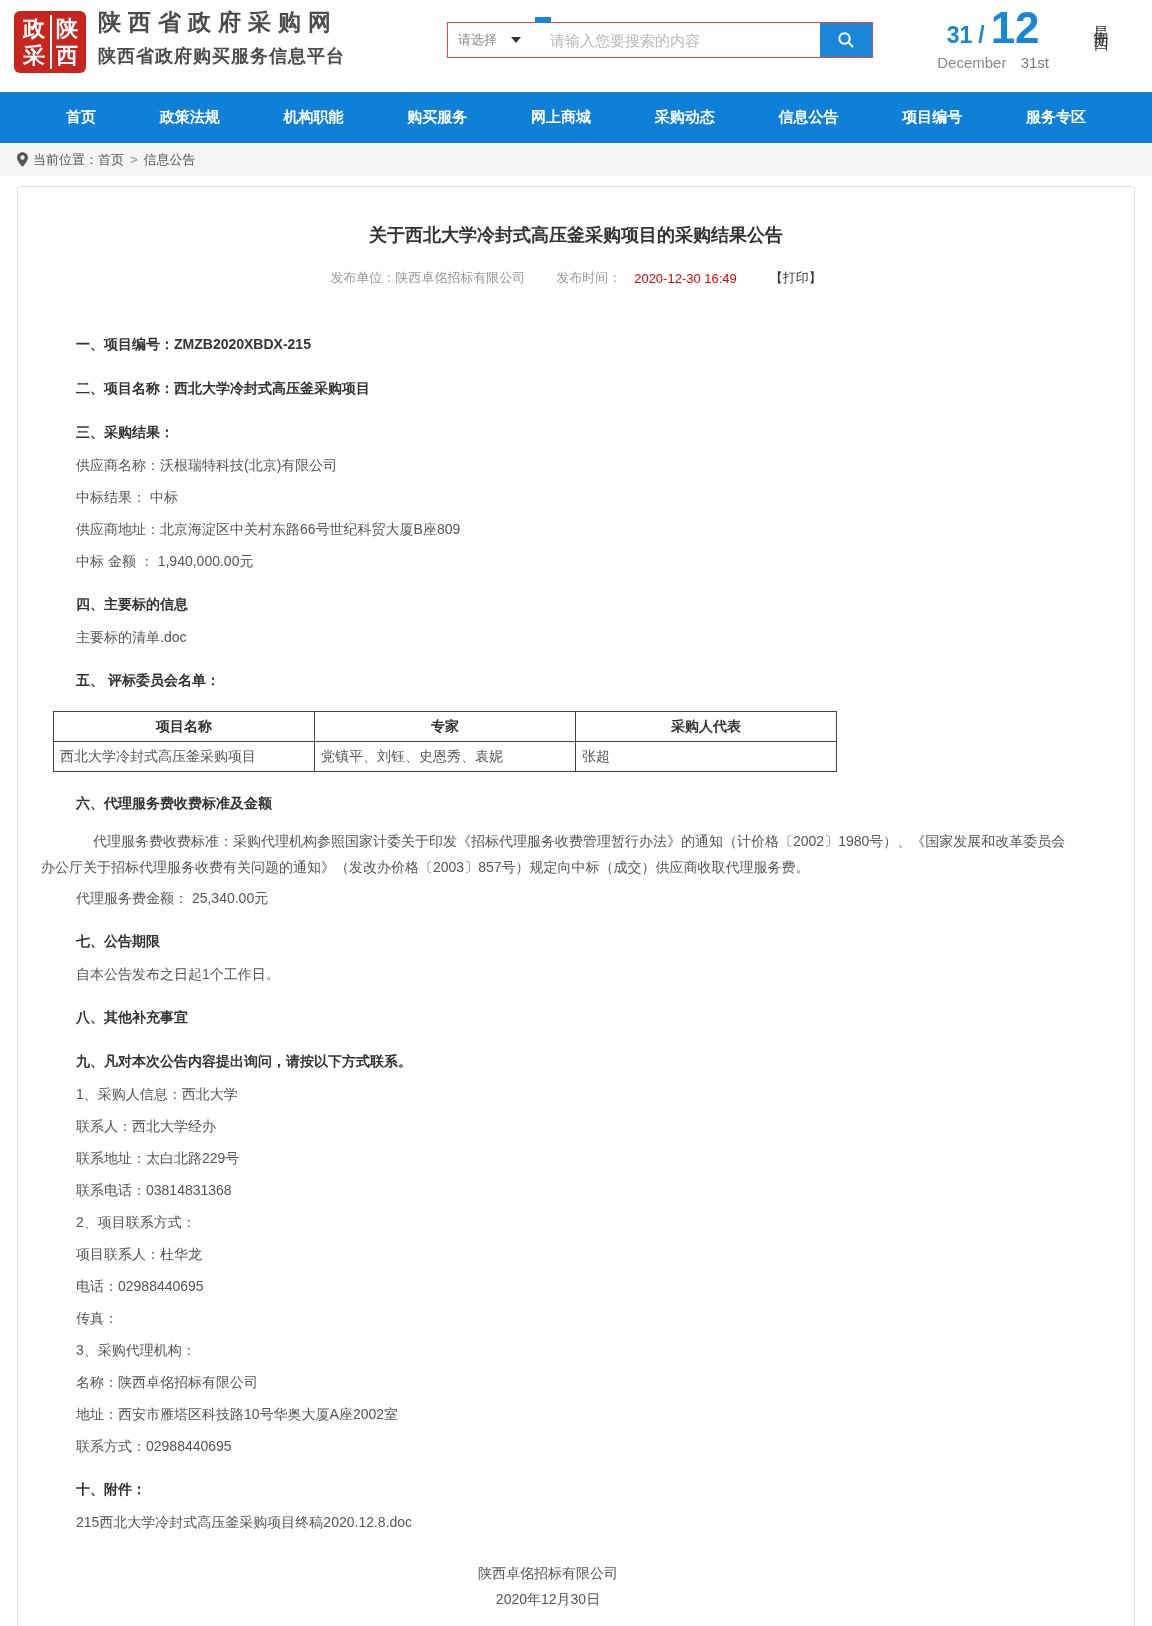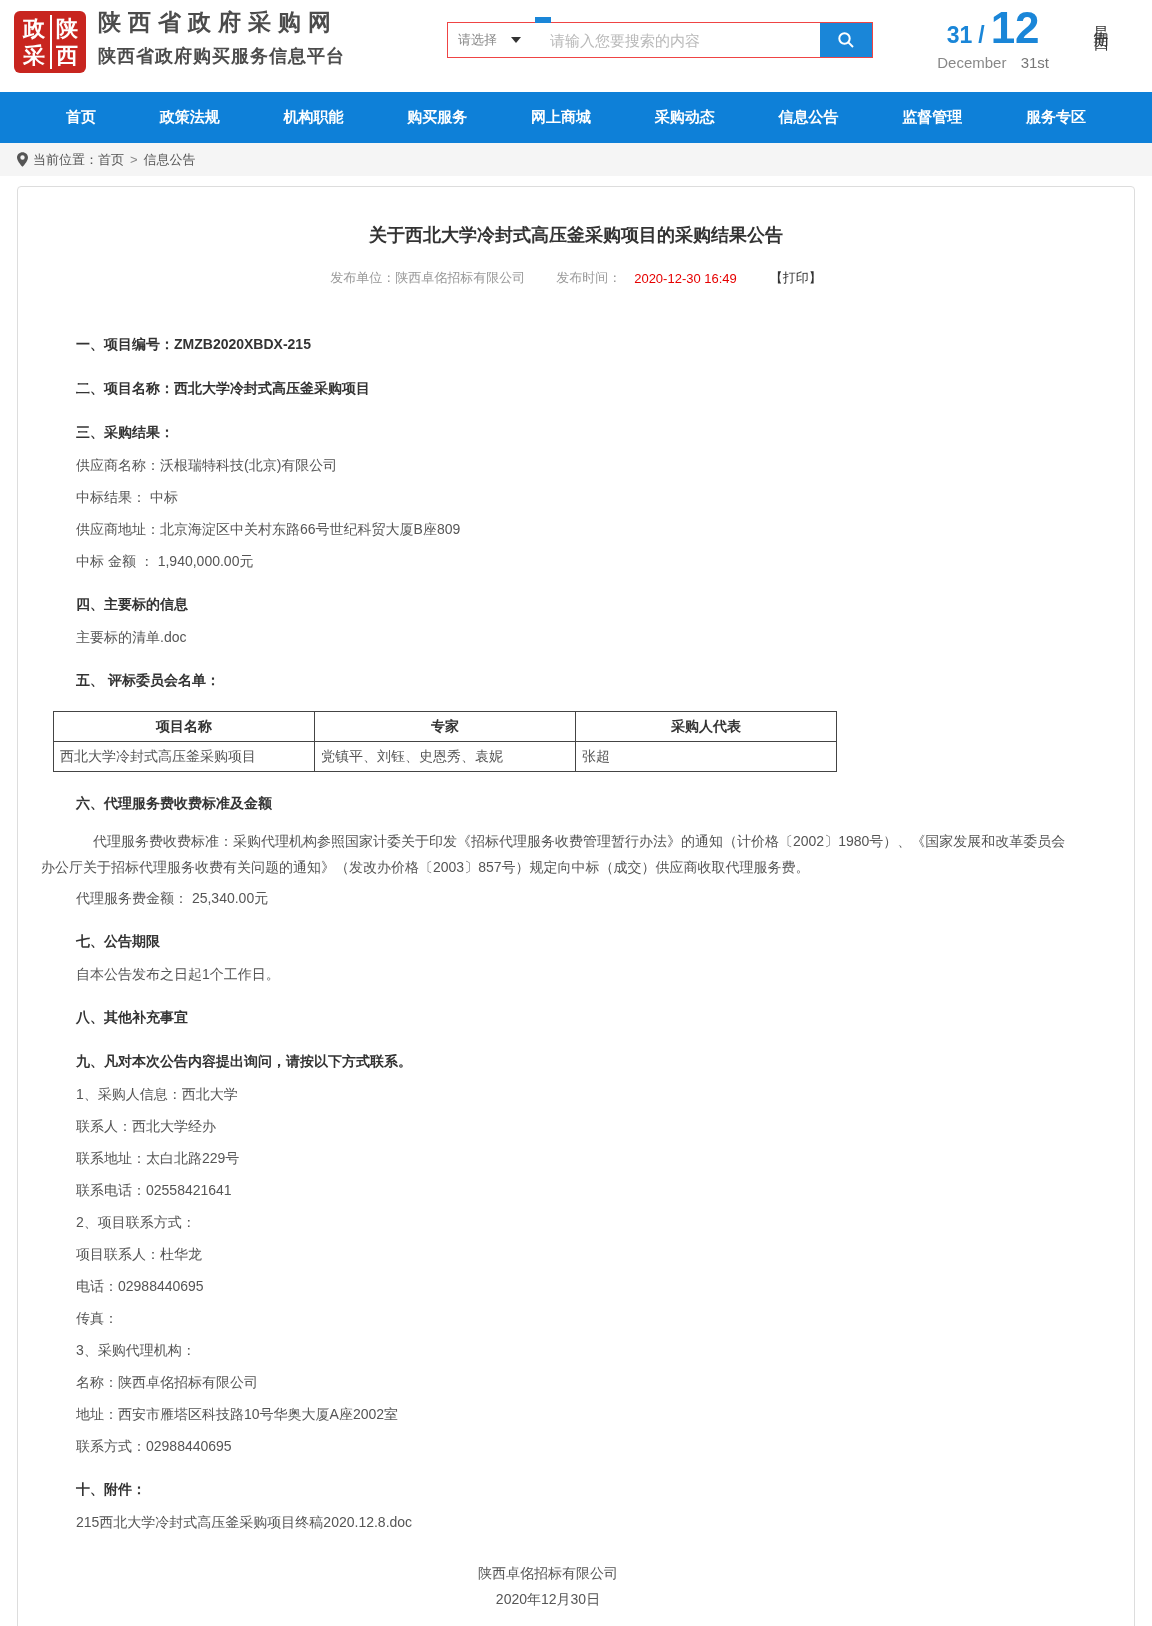--- a/index.html
+++ b/index.html
@@ -120,21 +120,21 @@
 </div>
 
 <div class="nav">
   <a>首页</a>
   <a>政策法规</a>
   <a>机构职能</a>
   <a>购买服务</a>
   <a>网上商城</a>
   <a>采购动态</a>
   <a>信息公告</a>
-  <a>监督管理</a>
+  <a>项目编号</a>
   <a>服务专区</a>
 </div>
 
 <div class="crumb">
   <svg width="11" height="15" viewBox="0 0 12 16">
     <path d="M6 0C2.7 0 0 2.6 0 5.8 0 10 6 16 6 16s6-6 6-10.2C12 2.6 9.3 0 6 0zm0 8.2a2.4 2.4 0 110-4.8 2.4 2.4 0 010 4.8z" fill="#555"></path>
   </svg>
   <span>当前位置：</span>
   <a>首页</a>
   <span class="sep">&gt;</span>
@@ -183,21 +183,21 @@
     <p class="h">六、代理服务费收费标准及金额</p>
     <p class="para">代理服务费收费标准：采购代理机构参照国家计委关于印发《招标代理服务收费管理暂行办法》的通知（计价格〔2002〕1980号）、《国家发展和改革委员会办公厅关于招标代理服务收费有关问题的通知》（发改办价格〔2003〕857号）规定向中标（成交）供应商收取代理服务费。</p>
     <p>代理服务费金额： 25,340.00元</p>
     <p class="h">七、公告期限</p>
     <p>自本公告发布之日起1个工作日。</p>
     <p class="h">八、其他补充事宜</p>
     <p class="h">九、凡对本次公告内容提出询问，请按以下方式联系。</p>
     <p>1、采购人信息：西北大学</p>
     <p>联系人：西北大学经办</p>
     <p>联系地址：太白北路229号</p>
-    <p>联系电话：02558421641</p>
+    <p>联系电话：03814831368</p>
     <p>2、项目联系方式：</p>
     <p>项目联系人：杜华龙</p>
     <p>电话：02988440695</p>
     <p>传真：</p>
     <p>3、采购代理机构：</p>
     <p>名称：陕西卓佲招标有限公司</p>
     <p>地址：西安市雁塔区科技路10号华奥大厦A座2002室</p>
     <p>联系方式：02988440695</p>
     <p class="h">十、附件：</p>
     <p class="doclink">215西北大学冷封式高压釜采购项目终稿2020.12.8.doc</p>

